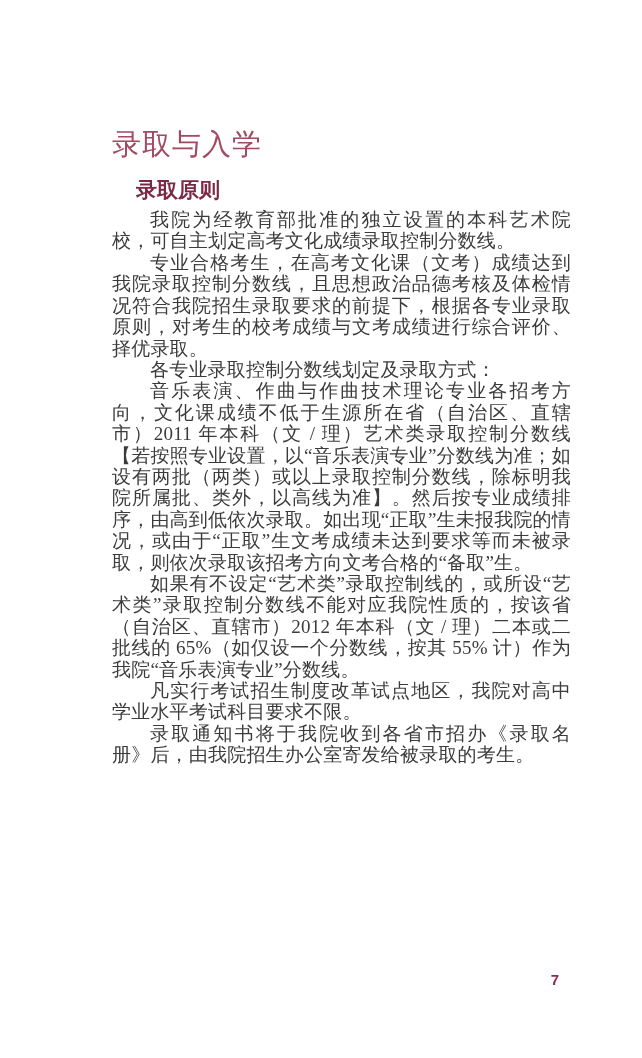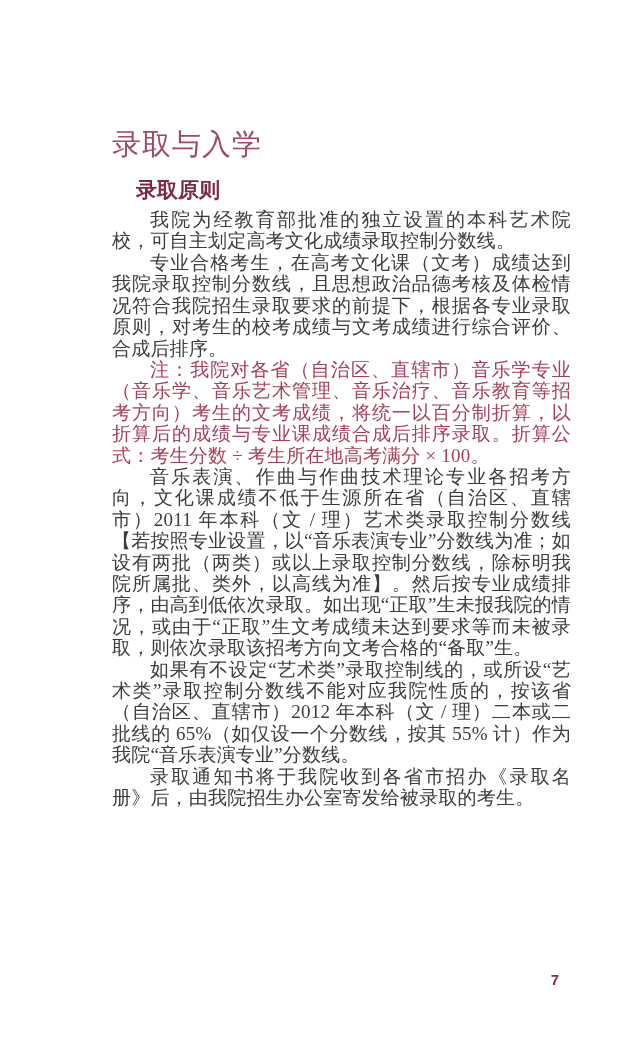--- a/index.html
+++ b/index.html
@@ -68,21 +68,22 @@
 </style>
 </head>
 <body>
 
 <div class="page">
   <div class="content">
     <h1 class="doc-title">录取与入学</h1>
     <h2 class="section-heading">录取原则</h2>
     <div class="paragraphs">
       <p>我院为经教育部批准的独立设置的本科艺术院校，可自主划定高考文化成绩录取控制分数线。</p>
-      <p>专业合格考生，在高考文化课（文考）成绩达到我院录取控制分数线，且思想政治品德考核及体检情况符合我院招生录取要求的前提下，根据各专业录取原则，对考生的校考成绩与文考成绩进行综合评价、合成后排序。</p>
-      <p class="note">注：我院对各省（自治区、直辖市）音乐学专业（音乐学、音乐艺术管理、音乐治疗、音乐教育等招考方向）考生的文考成绩，将统一以百分制折算，以折算后的成绩与专业课成绩合成后排序录取。折算公式：考生分数 ÷ 考生所在地高考满分 × 100。</p>
+      <p>专业合格考生，在高考文化课（文考）成绩达到我院录取控制分数线，且思想政治品德考核及体检情况符合我院招生录取要求的前提下，根据各专业录取原则，对考生的校考成绩与文考成绩进行综合评价、择优录取。</p>
+      <p>各专业录取控制分数线划定及录取方式：</p>
       <p>音乐表演、作曲与作曲技术理论专业各招考方向，文化课成绩不低于生源所在省（自治区、直辖市）2011 年本科（文 / 理）艺术类录取控制分数线【若按照专业设置，以“音乐表演专业”分数线为准；如设有两批（两类）或以上录取控制分数线，除标明我院所属批、类外，以高线为准】。然后按专业成绩排序，由高到低依次录取。如出现“正取”生未报我院的情况，或由于“正取”生文考成绩未达到要求等而未被录取，则依次录取该招考方向文考合格的“备取”生。</p>
       <p>如果有不设定“艺术类”录取控制线的，或所设“艺术类”录取控制分数线不能对应我院性质的，按该省（自治区、直辖市）2012 年本科（文 / 理）二本或二批线的 65%（如仅设一个分数线，按其 55% 计）作为我院“音乐表演专业”分数线。</p>
+      <p>凡实行考试招生制度改革试点地区，我院对高中学业水平考试科目要求不限。</p>
       <p>录取通知书将于我院收到各省市招办《录取名册》后，由我院招生办公室寄发给被录取的考生。</p>
     </div>
   </div>
   <div class="page-number">7</div>
 </div>
 
 </body></html>

